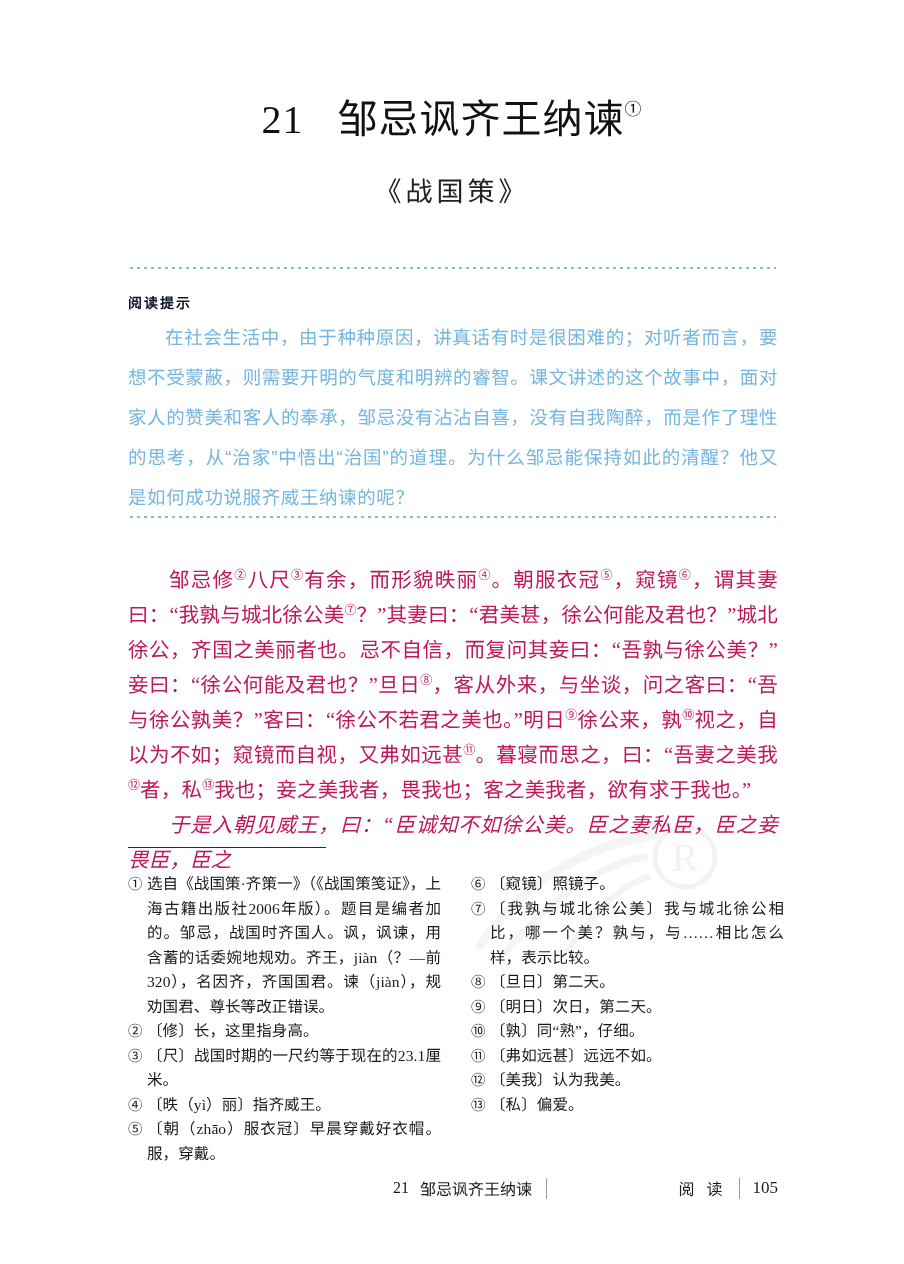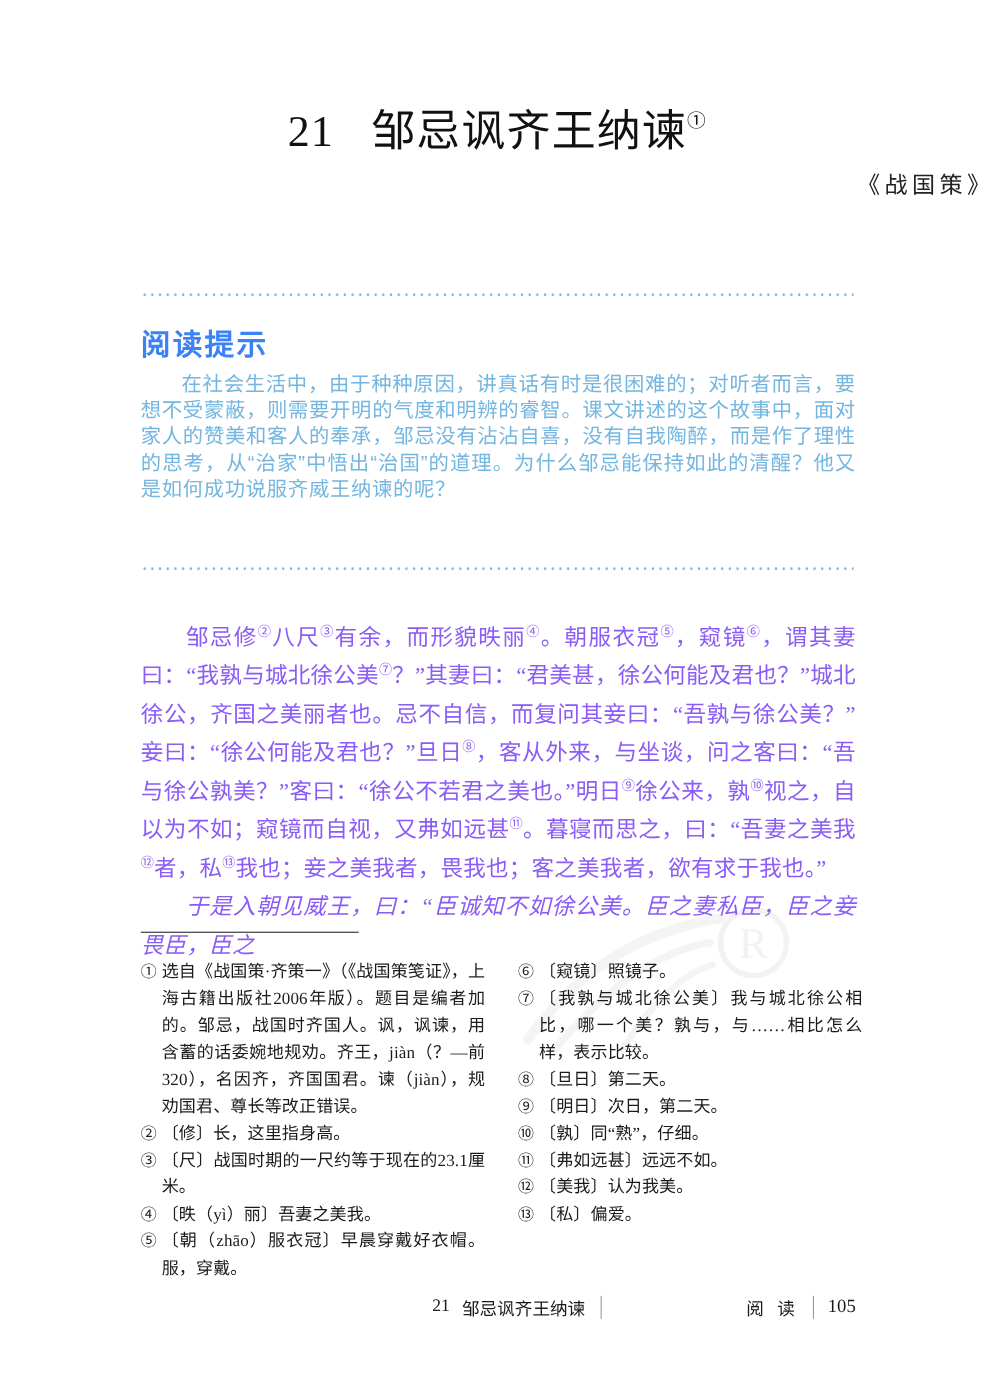--- a/index.html
+++ b/index.html
@@ -59,25 +59,24 @@
   .title-gap { display: inline-block; width: 34px; }
   .title-text { font-size: 40px; }
   .title-sup {
     font-size: 17px;
     vertical-align: super;
     line-height: 0;
     position: relative;
     top: -4px;
   }
   .subtitle {
-    margin-top: 7px;
-    font-size: 21px;
+    margin-top: 26px;
+    font-size: 27px;
     color: #222;
     letter-spacing: 4px;
-    text-align: right;
   }
 
   
   .dot-rule {
     position: absolute;
     left: 128px;
     width: 648px;
     height: 4px;
     background-image: radial-gradient(circle, #7ab8de 1.1px, rgba(255,255,255,0) 1.4px);
     background-size: 7px 4px;
@@ -90,30 +89,30 @@
   
   .prompt {
     position: absolute;
     left: 128px;
     width: 650px;
     top: 292px;
     z-index: 2;
     color: #6fb3dd;
   }
   .prompt-heading {
-    font-size: 27px;
+    font-size: 14px;
     font-weight: 600;
     letter-spacing: 2px;
-    color: #3b82f6;
+    color: #0f172a;
     margin: 0 0 6px 0;
     font-family: "Liberation Sans", "DejaVu Sans", sans-serif;
   }
   .prompt-body {
     font-size: 18.5px;
-    line-height: 24px;
+    line-height: 40px;
     text-align: justify;
     text-justify: inter-ideograph;
     text-indent: 37px;
     letter-spacing: 0.6px;
     color: #74b6df;
     margin: 0;
     font-family: "Liberation Sans", "DejaVu Sans", sans-serif;
   }
 
   
@@ -124,21 +123,21 @@
     top: 563px;
     z-index: 2;
   }
   .body-text p {
     margin: 0;
     font-size: 20.5px;
     line-height: 35px;
     text-align: justify;
     text-justify: inter-ideograph;
     text-indent: 41px;
-    color: #8b5cf6;
+    color: #be185d;
     letter-spacing: 0.2px;
   }
   .body-text p + p { margin-top: 0; font-style: italic; }
   sup.fn {
     font-size: 12px;
     vertical-align: super;
     line-height: 0;
     letter-spacing: 0;
   }
 
@@ -275,21 +274,21 @@
         <div class="fn-item">
           <span class="fn-marker">②</span>
           <span class="fn-body">〔修〕长，这里指身高。</span>
         </div>
         <div class="fn-item">
           <span class="fn-marker">③</span>
           <span class="fn-body">〔尺〕战国时期的一尺约等于现在的23.1厘米。</span>
         </div>
         <div class="fn-item">
           <span class="fn-marker">④</span>
-          <span class="fn-body">〔昳（yì）丽〕吾妻之美我。</span>
+          <span class="fn-body">〔昳（yì）丽〕指齐威王。</span>
         </div>
         <div class="fn-item">
           <span class="fn-marker">⑤</span>
           <span class="fn-body">〔朝（zhāo）服衣冠〕早晨穿戴好衣帽。服，穿戴。</span>
         </div>
       </div>
     <div class="fn-col" id="fn-right">
         <div class="fn-item">
           <span class="fn-marker">⑥</span>
           <span class="fn-body">〔窥镜〕照镜子。</span>

